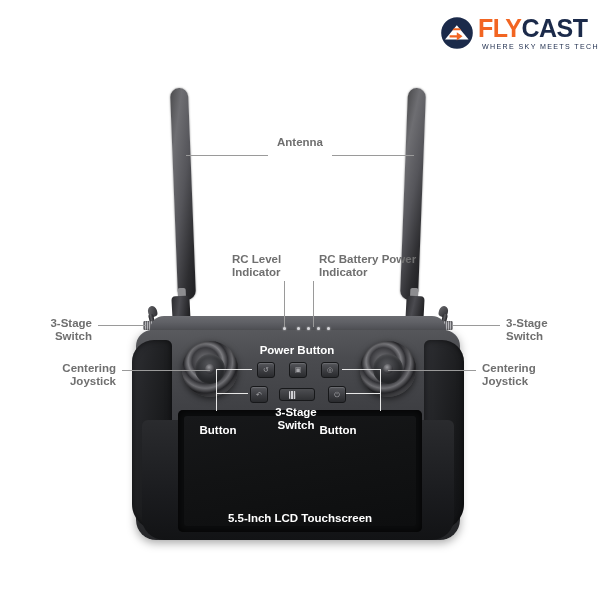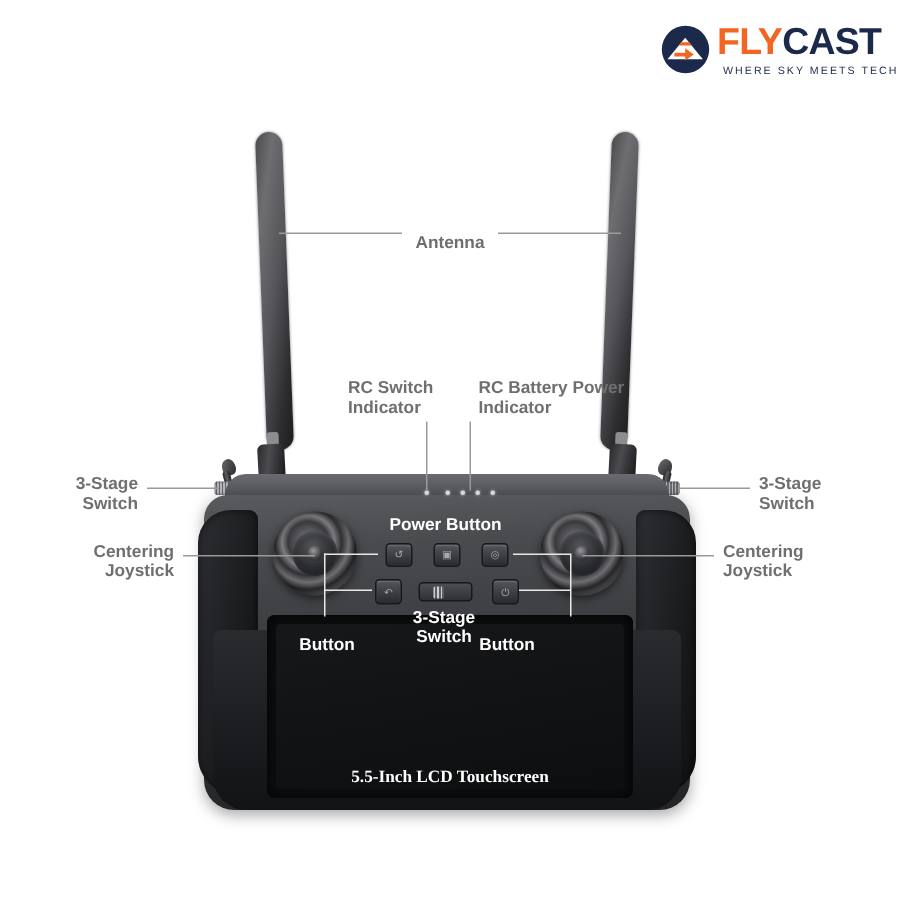--- a/index.html
+++ b/index.html
@@ -200,23 +200,23 @@
   <div class="ln h" style="left:388px;top:370px;width:88px;"></div>
 
   <div class="ln h white" style="left:216px;top:369px;width:36px;"></div>
   <div class="ln v white" style="left:216px;top:369px;height:42px;"></div>
   <div class="ln h white" style="left:216px;top:393px;width:32px;"></div>
 
   <div class="ln h white" style="left:342px;top:369px;width:38px;"></div>
   <div class="ln v white" style="left:380px;top:369px;height:42px;"></div>
   <div class="ln h white" style="left:346px;top:393px;width:34px;"></div>
 
-  <div class="lbl ctr" style="left:270px;top:156px;width:60px;">Antenna</div>
-
-  <div class="lbl" style="left:232px;top:253px;">RC Switch</div>
+  <div class="lbl ctr" style="left:270px;top:136px;width:60px;">Antenna</div>
+
+  <div class="lbl" style="left:232px;top:253px;">RC Level</div>
   <div class="lbl" style="left:232px;top:266px;">Indicator</div>
 
   <div class="lbl" style="left:319px;top:253px;">RC Battery Power</div>
   <div class="lbl" style="left:319px;top:266px;">Indicator</div>
 
   <div class="lbl rgt" style="left:18px;top:317px;width:74px;">3-Stage</div>
   <div class="lbl rgt" style="left:18px;top:330px;width:74px;">Switch</div>
 
   <div class="lbl" style="left:506px;top:317px;">3-Stage</div>
   <div class="lbl" style="left:506px;top:330px;">Switch</div>
@@ -228,15 +228,15 @@
   <div class="lbl" style="left:482px;top:375px;">Joystick</div>
 
   <div class="lbl ctr white" style="left:244px;top:344px;width:106px;">Power Button</div>
 
   <div class="lbl ctr white" style="left:196px;top:424px;width:44px;">Button</div>
   <div class="lbl ctr white" style="left:316px;top:424px;width:44px;">Button</div>
 
   <div class="lbl ctr white" style="left:262px;top:406px;width:68px;">3-Stage</div>
   <div class="lbl ctr white" style="left:262px;top:419px;width:68px;">Switch</div>
 
-  <div class="lbl ctr white" style="left:200px;top:512px;width:200px;font-family:Liberation Serif, serif;">5.5-Inch LCD Touchscreen</div>
+  <div class="lbl ctr white" style="left:200px;top:512px;width:200px;">5.5-Inch LCD Touchscreen</div>
 
 </div>
 
 </body></html>

